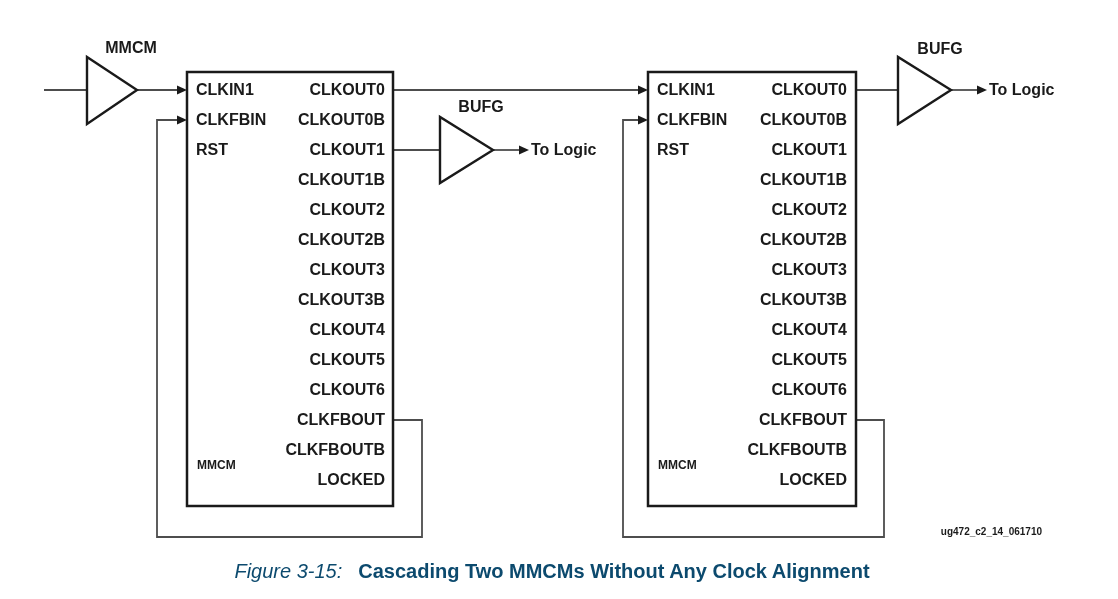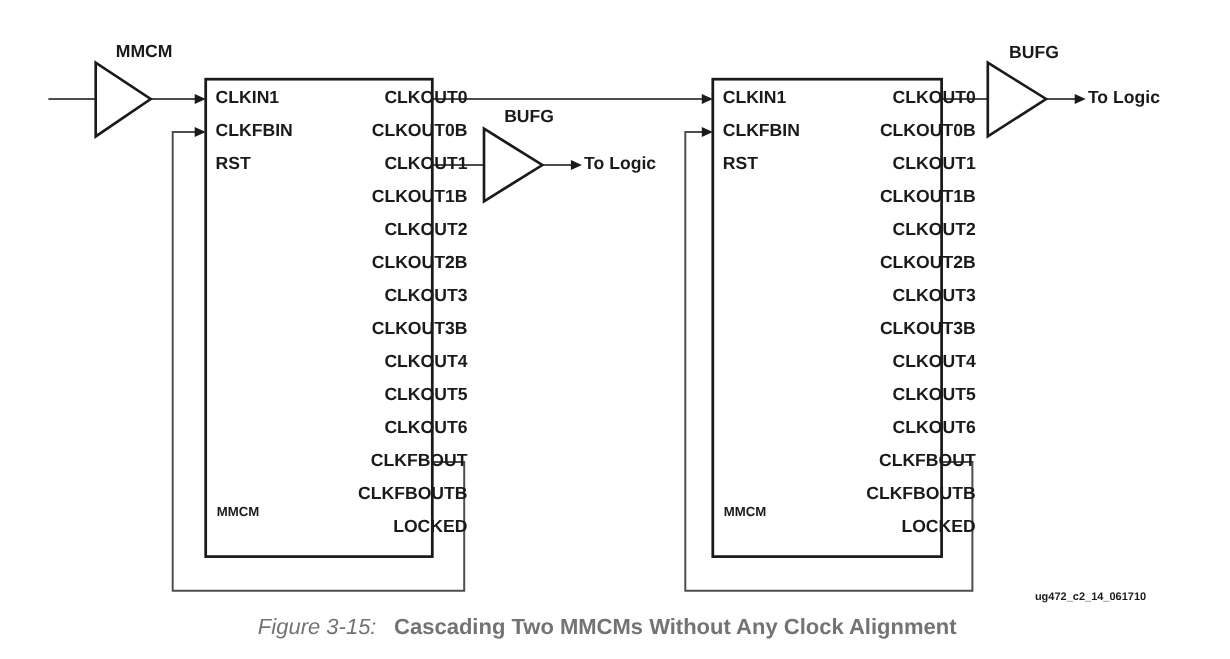--- a/index.html
+++ b/index.html
@@ -23,44 +23,44 @@
   }
   .lbl {
     position: absolute;
     transform: translateY(-50%);
     font-size: 16px;
     font-weight: bold;
     color: #1a1a1a;
     white-space: nowrap;
     line-height: 1;
   }
-  .rpin { text-align: right; padding-left: 40px; }
+  .rpin { text-align: right; }
   .ctr  { text-align: center; }
   .blockname { font-size: 12px; }
   .watermark {
     position: absolute;
     left: 842px;
-    top: 543px;
+    top: 531px;
     width: 200px;
     transform: translateY(-50%);
     text-align: right;
     font-size: 10px;
     font-weight: bold;
     color: #1a1a1a;
     white-space: nowrap;
   }
   .caption {
     position: absolute;
     left: 0;
     top: 571px;
     width: 1104px;
     transform: translateY(-50%);
     text-align: center;
     font-size: 20px;
-    color: #737373;
+    color: #0c4a6e;
     white-space: nowrap;
   }
   .caption .figlabel {
     font-style: italic;
     font-weight: normal;
     margin-right: 16px;
   }
   .caption .figtitle {
     font-weight: bold;
   }

